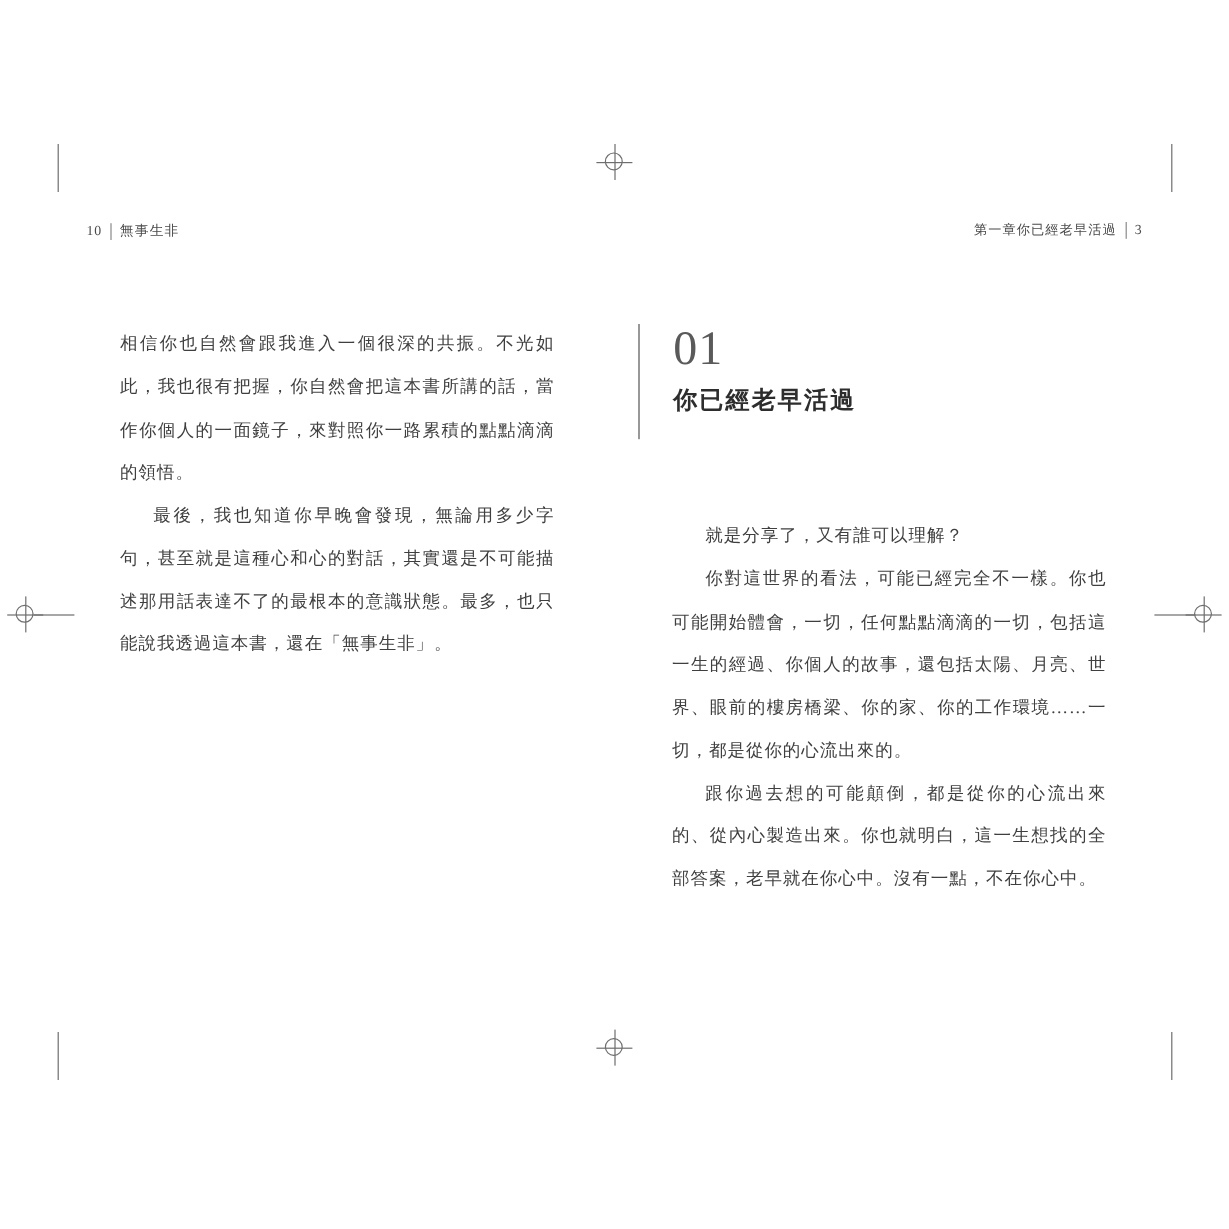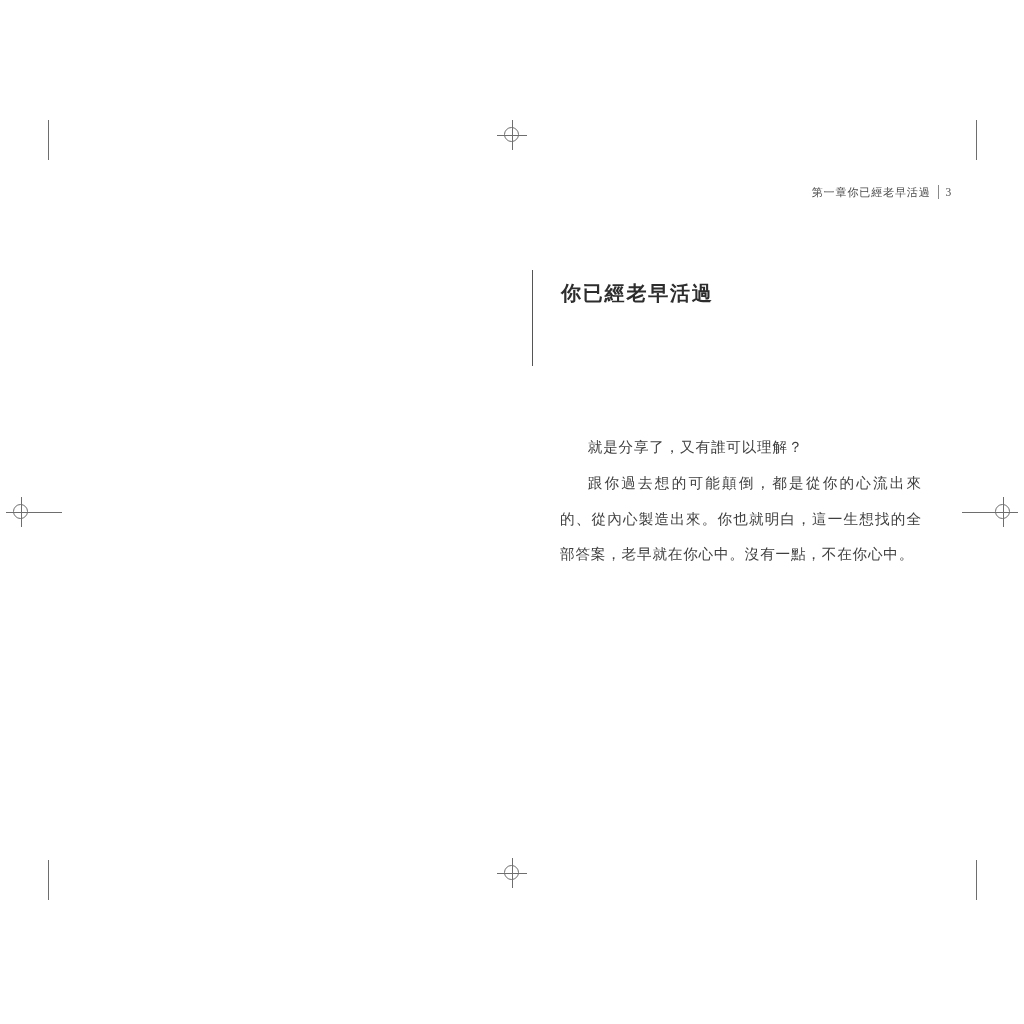--- a/index.html
+++ b/index.html
@@ -189,36 +189,52 @@
     <div class="rv"></div>
       <div class="rh"></div>
       <div class="rc"></div>
   </div>
   <div class="reg-mark" style="left:988px; top:497px;">
     <div class="rv"></div>
       <div class="rh"></div>
       <div class="rc"></div>
   </div>
 
+  <div class="page" id="page-left">
+
+    <div class="running-head" id="rh-left">
+      <span class="folio">10</span>
+      <span class="rh-rule"></span>
+      <span class="rh-title">無事生非</span>
+    </div>
+
+    <div class="body-text" id="left-body">
+      <p>相信你也自然會跟我進入一個很深的共振。不光如此，我也很有把握，你自然會把這本書所講的話，當作你個人的一面鏡子，來對照你一路累積的點點滴滴的領悟。</p>
+      <p class="indent">最後，我也知道你早晚會發現，無論用多少字句，甚至就是這種心和心的對話，其實還是不可能描述那用話表達不了的最根本的意識狀態。最多，也只能說我透過這本書，還在「無事生非」。</p>
+    </div>
+
+  </div>
 
   <div class="page" id="page-right">
 
     <div class="running-head" id="rh-right">
       <span class="rh-two-line">
         <span>第一章</span>
         <span>你已經老早活過</span>
       </span>
       <span class="rh-rule"></span>
       <span class="folio">3</span>
     </div>
 
     <div class="chapter-opener">
+      <div class="chapter-number">01</div>
       <div class="chapter-title">你已經老早活過</div>
     </div>
 
     <div class="body-text" id="right-body">
       <p class="indent">就是分享了，又有誰可以理解？</p>
+      <p class="indent">你對這世界的看法，可能已經完全不一樣。你也可能開始體會，一切，任何點點滴滴的一切，包括這一生的經過、你個人的故事，還包括太陽、月亮、世界、眼前的樓房橋梁、你的家、你的工作環境……一切，都是從你的心流出來的。</p>
       <p class="indent">跟你過去想的可能顛倒，都是從你的心流出來的、從內心製造出來。你也就明白，這一生想找的全部答案，老早就在你心中。沒有一點，不在你心中。</p>
     </div>
 
   </div>
 
 </div>
 
 </body></html>

